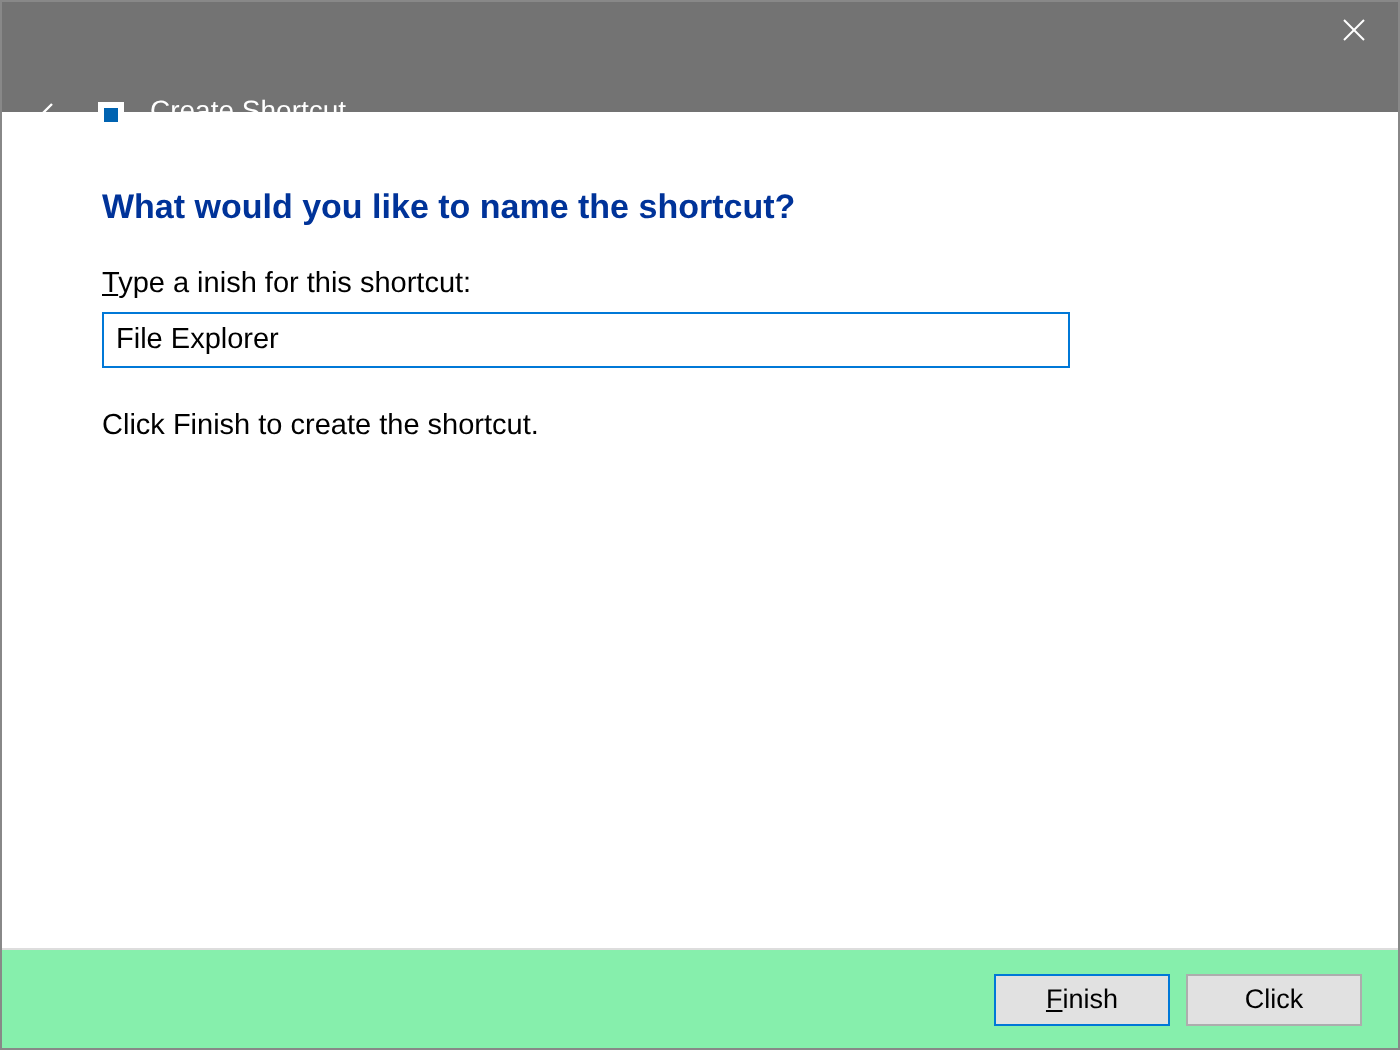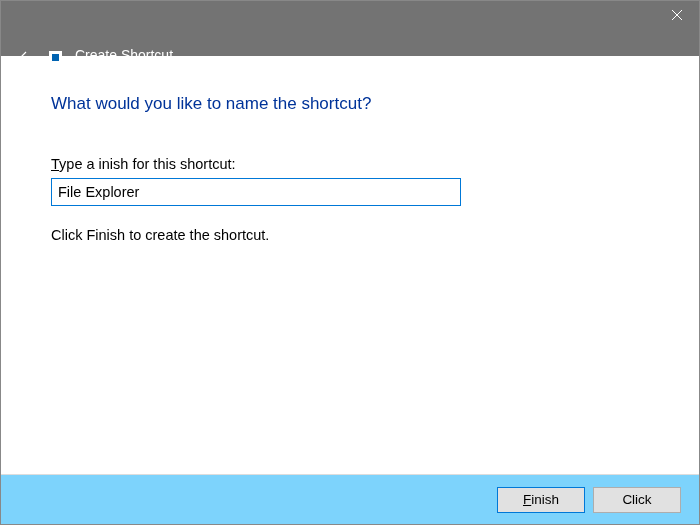--- a/index.html
+++ b/index.html
@@ -66,32 +66,32 @@
     top: 46px;
     font-size: 14px;
     color: #fff;
   }
   .content {
     padding: 38px 50px 0 50px;
   }
   .heading {
     color: #003399;
     font-size: 17px;
-    font-weight: 400;
-    margin-bottom: 42px;
+    font-weight: 700;
+    margin-bottom: 20px;
   }
   .field-label {
     font-size: 14.5px;
     color: #000;
     margin-bottom: 6px;
   }
   .field-label .underline { text-decoration: underline; }
   .input-wrap {
     position: relative;
-    width: 410px;
+    width: 484px;
   }
   .text-input {
     width: 100%;
     height: 28px;
     border: 1px solid #0078d7;
     padding: 2px 6px;
     font-size: 14.5px;
     font-family: inherit;
     outline: none;
   }
@@ -99,21 +99,21 @@
     margin-top: 21px;
     font-size: 14.5px;
     color: #000;
   }
   .footer {
     position: absolute;
     bottom: 0;
     left: 0;
     right: 0;
     height: 50px;
-    background: #7dd3fc;
+    background: #86efac;
     border-top: 1px solid #ddd;
     display: flex;
     justify-content: flex-end;
     align-items: center;
     padding-right: 18px;
     gap: 8px;
   }
   .btn {
     min-width: 88px;
     height: 26px;

